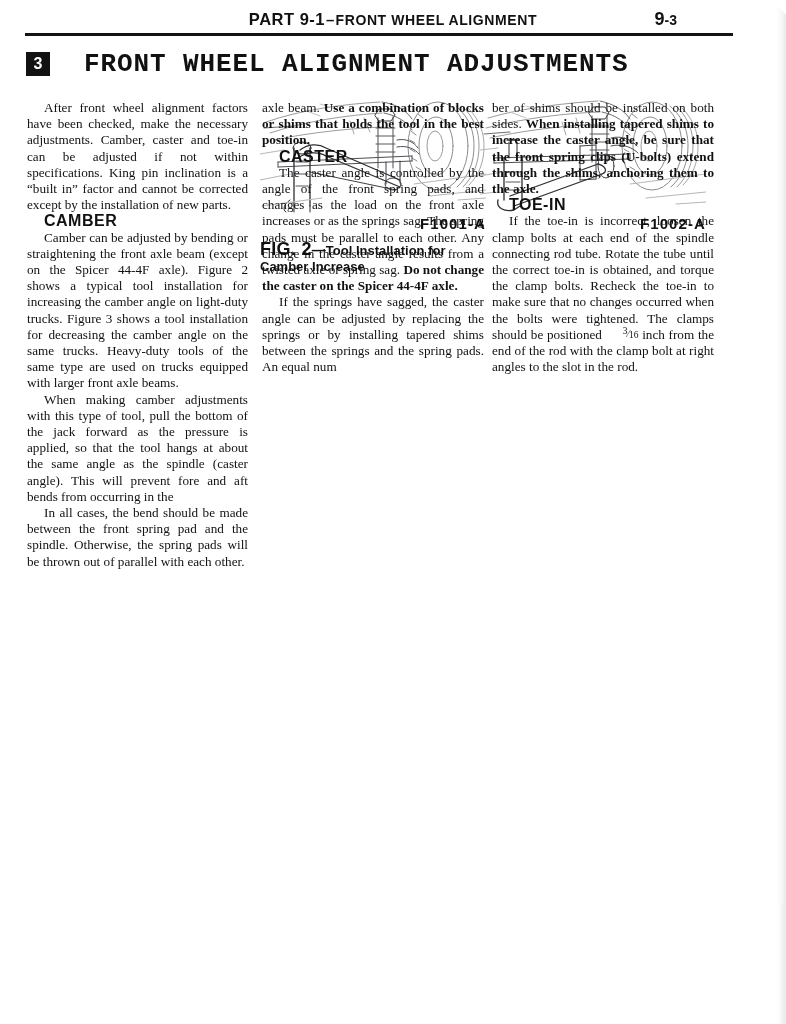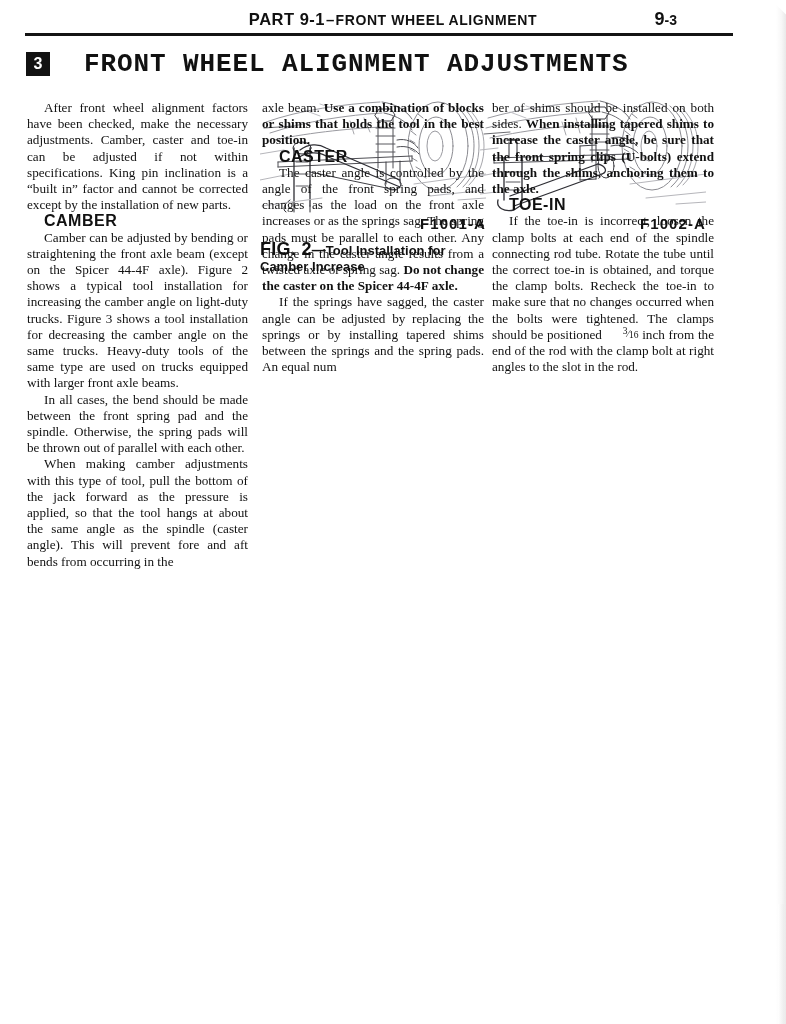--- a/index.html
+++ b/index.html
@@ -233,22 +233,22 @@
 
   <div class="section-head">
     <div class="section-badge">3</div>
     <div class="section-title">FRONT WHEEL ALIGNMENT ADJUSTMENTS</div>
   </div>
 
   <div class="col col-1">
     <p>After front wheel alignment fac­tors have been checked, make the necessary adjustments. Camber, cas­ter and toe-in can be adjusted if not within specifications. King pin inclin­ation is a “built in” factor and cannot be corrected except by the installa­tion of new parts.</p>
     <p class="subhead">CAMBER</p>
     <p>Camber can be adjusted by bend­ing or straightening the front axle beam (except on the Spicer 44-4F axle). Figure 2 shows a typical tool installation for increasing the camber angle on light-duty trucks. Figure 3 shows a tool installation for decreas­ing the camber angle on the same trucks. Heavy-duty tools of the same type are used on trucks equipped with larger front axle beams.</p>
+    <p>When making camber adjustments with this type of tool, pull the bottom of the jack forward as the pressure is applied, so that the tool hangs at about the same angle as the spindle (caster angle). This will prevent fore and aft bends from occurring in the</p>
     <p>In all cases, the bend should be made between the front spring pad and the spindle. Otherwise, the spring pads will be thrown out of parallel with each other.</p>
-    <p>When making camber adjustments with this type of tool, pull the bottom of the jack forward as the pressure is applied, so that the tool hangs at about the same angle as the spindle (caster angle). This will prevent fore and aft bends from occurring in the</p>
   </div>
 
   <div class="figure fig-1">
     <div class="fig-art">
       <svg width="226" height="125" viewBox="0 0 226 125" fill="none" stroke="#6d6d72" stroke-width="1" stroke-linecap="round">
 
         <path d="M6 34 C40 22 84 16 120 14" stroke="#9a9aa0"></path>
         <path d="M10 45 C46 33 88 27 122 25" stroke="#9a9aa0"></path>
         <path d="M4 40 L34 38"></path>
         <path d="M14 52 C52 44 96 40 124 39" stroke="#9a9aa0"></path>

